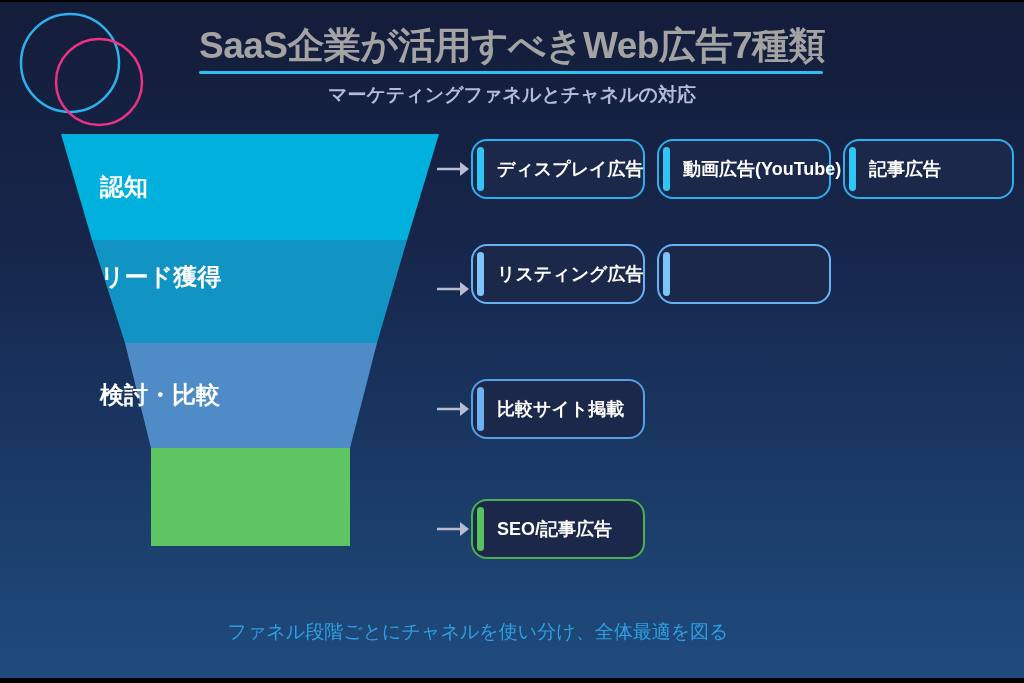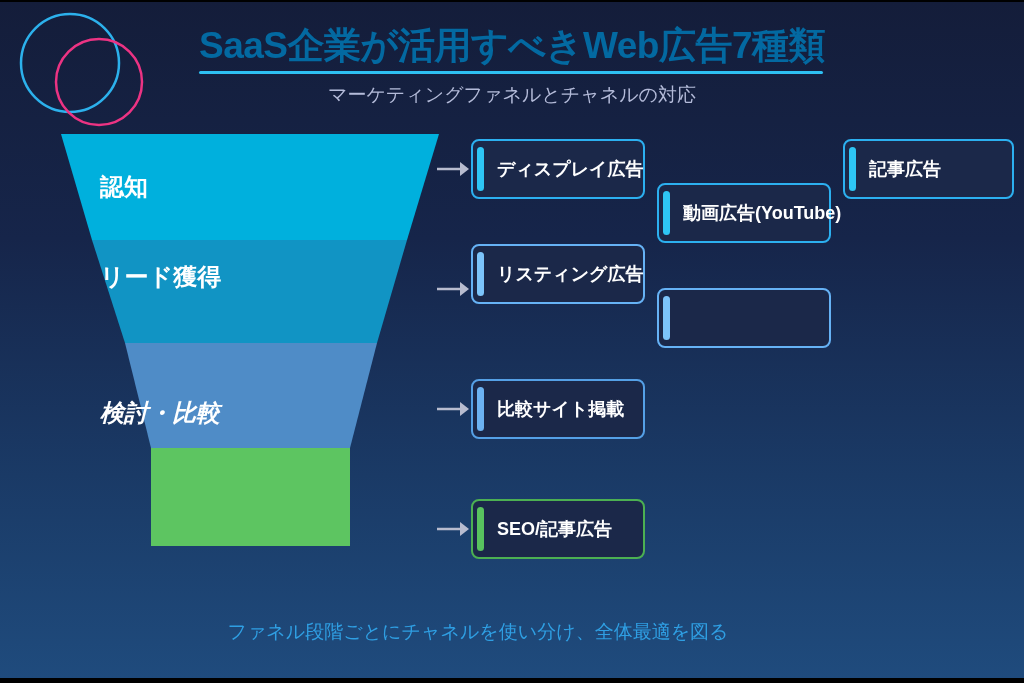--- a/index.html
+++ b/index.html
@@ -13,63 +13,63 @@
     background:#000;
     overflow:hidden;
   }
   .slide-bg{
     position:absolute;left:0;right:0;top:2px;bottom:5px;
     background:linear-gradient(180deg,#141d3a 0%,#16254a 35%,#1a3a66 70%,#1f4b7d 100%);
   }
   .logo-circles{position:absolute;left:14px;top:8px;}
   .page-title{
     position:absolute;left:0;top:24px;width:1024px;
-    text-align:center;color:#0369a1;
+    text-align:center;color:#a3a3a3;
     font-size:37px;font-weight:bold;letter-spacing:-0.5px;
     line-height:1.2;
   }
   .title-underline{
     position:absolute;left:199px;top:71px;width:624px;height:3px;
     background:#2ec0f2;border-radius:2px;
   }
   .page-subtitle{
     position:absolute;left:0;top:82px;width:1024px;
-    text-align:center;color:#b4bbd9;font-size:19px;font-weight:400;
+    text-align:center;color:#b4bbd9;font-size:19px;font-weight:700;
   }
   .funnel-svg{position:absolute;left:55px;top:130px;}
   .funnel-label{
     position:absolute;left:100px;width:300px;height:30px;
     color:#ffffff;font-size:24px;font-weight:bold;
     line-height:30px;
   }
-  .fl-1{top:172px;} .fl-2{top:262px;} .fl-3{top:398px;font-style:italic;} .fl-4{top:482px;}
+  .fl-1{top:172px;} .fl-2{top:262px;} .fl-3{top:380px;} .fl-4{top:482px;}
   .arrow{position:absolute;left:436px;width:34px;height:18px;}
   .ar-1{top:160px;} .ar-2{top:280px;} .ar-3{top:400px;} .ar-4{top:520px;}
   .channel-box{
     position:absolute;height:60px;width:174px;
-    background:#1b2849;border-radius:8px;
+    background:#1b2849;border-radius:16px;
     box-sizing:border-box;
     display:flex;align-items:center;
     padding-left:24px;padding-right:4px;
     color:#ffffff;font-size:18px;font-weight:600;
     white-space:nowrap;
   }
   .accent-bar{
     position:absolute;left:4px;top:6px;bottom:6px;width:7px;border-radius:4px;
   }
   .row1{border:2.5px solid #2cb0f0;}
   .row1 .accent-bar{background:#2ec6f5;}
   .row2{border:2.5px solid #66b2f5;}
   .row2 .accent-bar{background:#7cc4fa;}
   .row3{border:2.5px solid #55a0e6;}
   .row3 .accent-bar{background:#6cb2f2;}
   .row4{border:2.5px solid #4cb052;}
   .row4 .accent-bar{background:#58c25e;}
   .r1{top:139px;} .r2{top:244px;} .r3{top:379px;} .r4{top:499px;}
-  .c1{left:471px;} .c2{left:657px;margin-top:44px;} .c3{left:843px;width:171px;}
+  .c1{left:471px;} .c2{left:657px;} .c3{left:843px;width:171px;}
   .footer-note{
     position:absolute;left:0;top:619px;width:956px;
     text-align:center;color:#2f9fe3;font-size:19px;font-weight:500;
   }
   .letterbox{position:absolute;left:0;right:0;background:#000;}
   .lb-top{top:0;height:2px;}
   .lb-bottom{bottom:0;height:5px;}
 </style>
 </head>
 <body>

